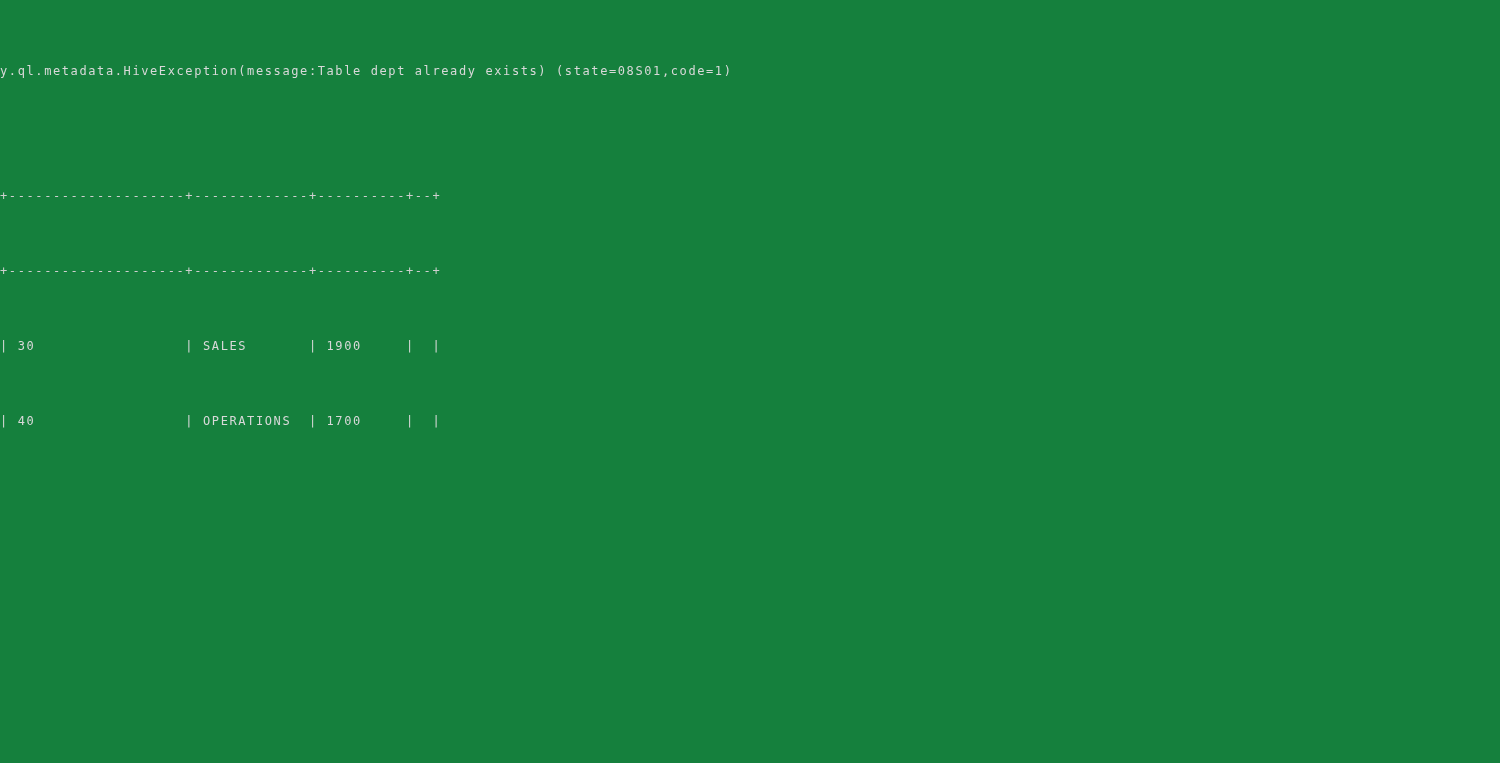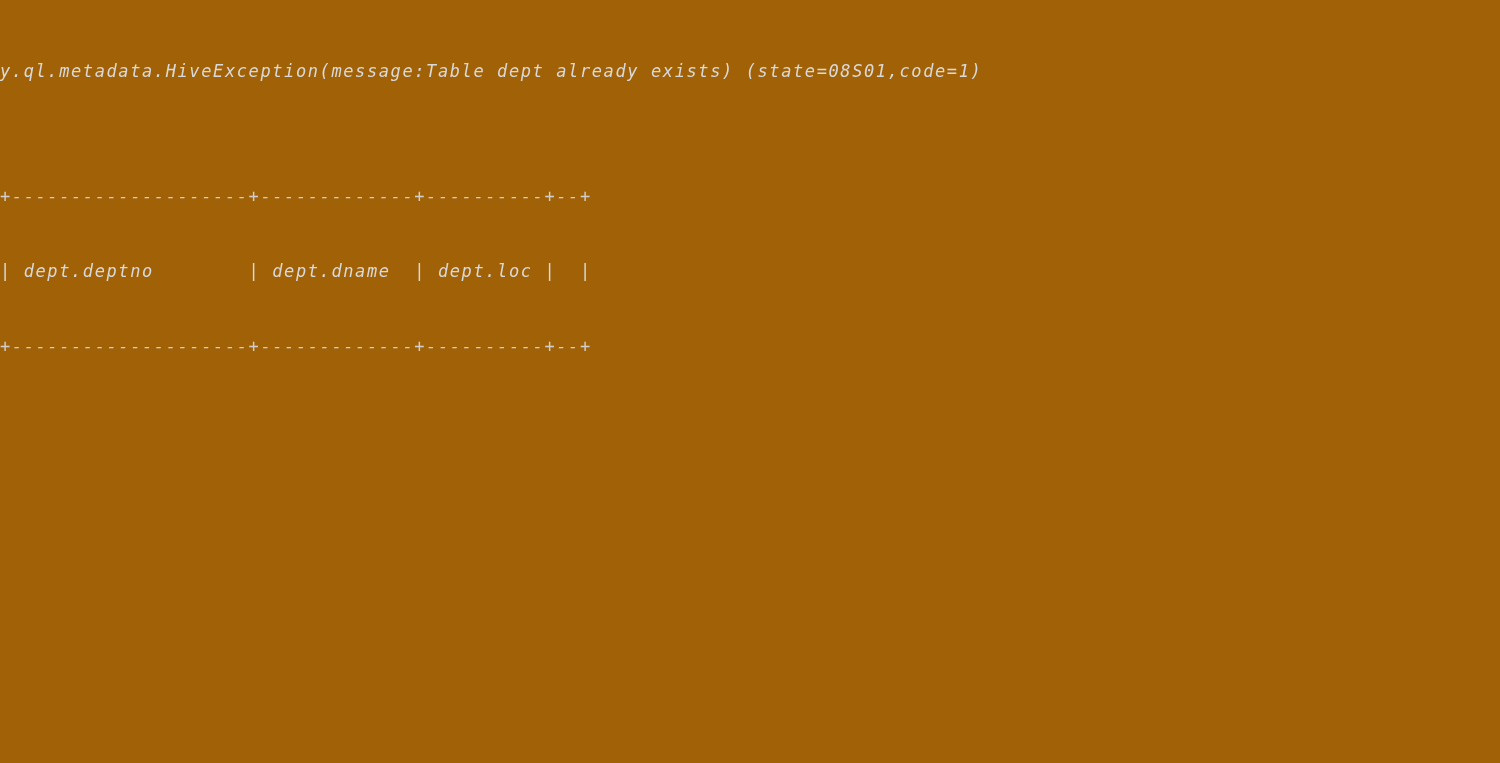--- a/index.html
+++ b/index.html
@@ -8,29 +8,28 @@
     padding: 0;
     background: #000000;
     width: 1500px;
     height: 763px;
     overflow: hidden;
   }
   #terminal {
     position: relative;
     width: 1500px;
     height: 763px;
-    background: #a16207;
+    background: #15803d;
     font-family: "DejaVu Sans Mono", "Liberation Mono", monospace;
-    font-size: 17px;
+    font-size: 12px;
     line-height: 25px;
     letter-spacing: 0px;
     color: #d9d9d9;
     white-space: pre;
     overflow: hidden;
-    font-style: italic;
     -webkit-font-smoothing: none;
   }
   .scroll-area {
     position: absolute;
     left: 0;
     top: -16px;
     width: 1500px;
   }
   .line {
     display: block;
@@ -49,22 +48,23 @@
 </head>
 <body>
 
 <div id="terminal" style="letter-spacing: 1.6009px;">
   <div class="scroll-area">
 
     <span class="line partial-top">y.ql.metadata.HiveException(message:Table dept already exists) (state=08S01,code=1)</span>
 
 
     <span class="line rule" id="dept-border-top">+--------------------+-------------+----------+--+</span>
-    <span class="line" id="dept-header">| dept.deptno        | dept.dname  | dept.loc |  |</span>
     <span class="line rule" id="dept-border-mid">+--------------------+-------------+----------+--+</span>
+    <span class="line" id="dept-row-2">| 30                 | SALES       | 1900     |  |</span>
+    <span class="line" id="dept-row-3">| 40                 | OPERATIONS  | 1700     |  |</span>
     
     
 
     
 
     
     
     
     
     

